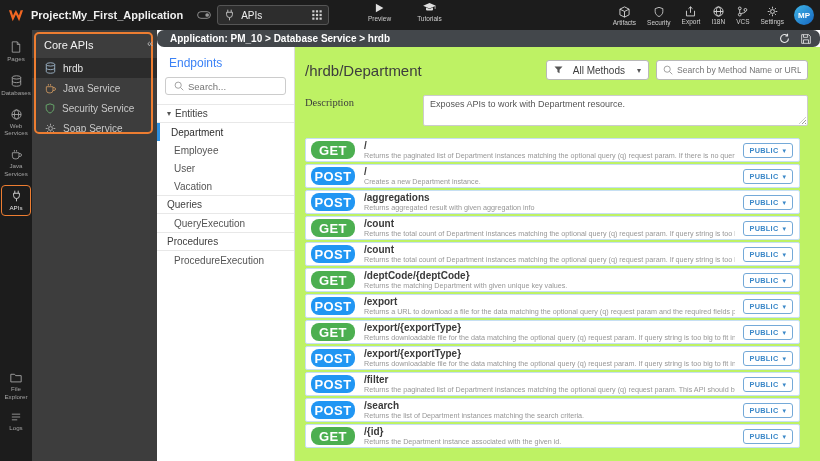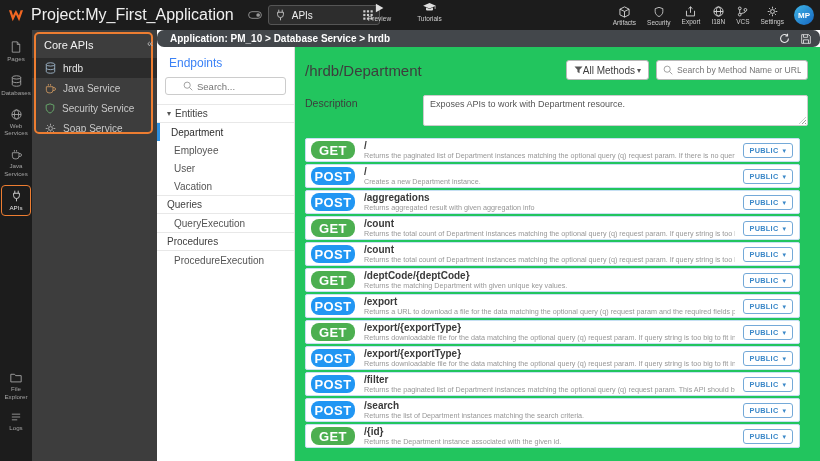--- a/index.html
+++ b/index.html
@@ -4,21 +4,21 @@
 <style>
   *{box-sizing:border-box;margin:0;padding:0;}
   html,body{width:820px;height:461px;}
   body{font-family:"Liberation Sans",sans-serif;position:relative;background:#fff;overflow:hidden;}
   .icon{display:inline-flex;align-items:center;justify-content:center;line-height:1;}
   .icon svg{display:block;}
 
   
   .topbar{position:absolute;top:0;left:0;width:820px;height:30px;background:#1c1c1c;display:flex;align-items:center;padding:0 8px;color:#e8e8e8;z-index:6;}
   .logo{width:16px;height:15px;margin-right:7px;}
-  .project{font-size:16px;color:#f0f0f0;white-space:nowrap;}
+  .project{font-size:11px;color:#f0f0f0;white-space:nowrap;font-weight:bold;}
   .ws-wrap{display:flex;align-items:center;margin-left:14px;gap:6px;color:#9a9a9a;}
   .ws-box{display:flex;align-items:center;gap:6px;width:112px;height:20px;background:#2d2d2d;border:1px solid #555;border-radius:3px;padding:0 6px;color:#cfcfcf;cursor:pointer;}
   .ws-label{font-size:10px;color:#eee;flex:1;}
   .topbar-center{position:absolute;left:368px;top:3px;display:flex;gap:26px;}
   .tb-action{display:flex;flex-direction:column;align-items:center;gap:2px;color:#e0e0e0;cursor:pointer;}
   .tb-label{font-size:6.5px;color:#cfcfcf;white-space:nowrap;}
   .topbar-right{position:absolute;right:6px;top:0;height:30px;display:flex;align-items:center;gap:10px;}
   .tb-actions{display:flex;gap:11px;padding-top:1px;}
   .tb-actions .tb-action{gap:1px;color:#d6d6d6;}
   .avatar{width:20px;height:20px;border-radius:50%;background:linear-gradient(135deg,#3fb6e8,#1565c0);color:#fff;font-size:8px;font-weight:bold;display:flex;align-items:center;justify-content:center;cursor:pointer;}
@@ -44,39 +44,39 @@
 
   
   .breadbar{position:absolute;left:157px;top:30px;width:663px;height:17px;background:#43474b;display:flex;align-items:center;padding:0 9px 0 13px;border-radius:7px;}
   .bb-text{font-size:10px;font-weight:bold;color:#fff;white-space:nowrap;}
   .bb-icons{margin-left:auto;display:flex;gap:11px;color:#e6e6e6;align-items:center;}
   .bb-icons .icon{cursor:pointer;}
 
   
   .endpoints{position:absolute;left:157px;top:47px;width:138px;height:414px;background:#fff;border-right:1px solid #ddd;}
   .ep-title{font-size:12px;color:#3b82f6;padding:9px 12px 7px 12px;}
-  .ep-search{margin:0 8px 9px 8px;height:18px;border:1px solid #ccc;border-radius:3px;display:flex;align-items:center;gap:4px;padding:0 17px;color:#999;}
+  .ep-search{margin:0 8px 9px 8px;height:18px;border:1px solid #ccc;border-radius:3px;display:flex;align-items:center;gap:4px;padding:0 8px;color:#999;}
   .ep-search input{border:none;outline:none;width:100%;font-size:9.5px;color:#555;font-family:inherit;background:transparent;}
   .ep-section-h{display:flex;align-items:center;gap:4px;height:19px;padding-left:10px;font-size:10px;color:#3f3f3f;border-top:1px solid #e8e8e8;border-bottom:1px solid #e8e8e8;cursor:pointer;background:#fff;}
   .ep-caret{font-size:8px;color:#555;}
   .ep-item{height:18px;display:flex;align-items:center;padding-left:14px;font-size:10px;color:#555;cursor:pointer;border-left:3px solid transparent;}
   .ep-item.selected{border-left-color:#2d8fe0;color:#2d2d2d;padding-left:11px;}
 
   
-  .main{position:absolute;left:295px;top:47px;width:525px;height:414px;background:#22c55e;}
+  .main{position:absolute;left:295px;top:47px;width:525px;height:414px;background:#bef264;}
   .main-header{display:flex;align-items:center;padding:13px 12px 0 10px;}
   .main-title{font-size:15px;color:#3d3d3d;}
   .mh-right{margin-left:auto;display:flex;gap:7px;}
-  .methods-dd{height:20px;border:1px solid #b9b9b9;border-radius:3px;display:flex;align-items:center;gap:0;padding:0 7px;font-size:10px;color:#3d3d3d;background:#fff;cursor:pointer;}
+  .methods-dd{height:20px;border:1px solid #b9b9b9;border-radius:3px;display:flex;align-items:center;gap:10px;padding:0 7px;font-size:10px;color:#3d3d3d;background:#fff;cursor:pointer;}
   .methods-dd .icon{color:#555;}
   .dd-caret{font-size:8px;color:#555;margin-left:2px;}
   .search-box{height:20px;width:152px;border:1px solid #b9b9b9;border-radius:3px;display:flex;align-items:center;gap:4px;padding:0 6px;color:#999;background:#fff;}
   .search-box input{border:none;outline:none;flex:1;font-size:8.6px;color:#555;font-family:inherit;background:transparent;min-width:0;}
   .desc-row{display:flex;margin:15px 12px 0 10px;}
-  .desc-label{width:118px;font-size:10.5px;color:#3d3d3d;padding-top:2px;flex-shrink:0;}
+  .desc-label{width:118px;font-size:10.5px;color:#3d3d3d;padding-top:2px;flex-shrink:0;font-family:Liberation Serif, serif;}
   .desc-wrap{flex:1;position:relative;}
   .desc-box{width:100%;height:31px;border:1px solid #ccc;border-radius:2px;font-size:9px;color:#555;padding:3px 6px;resize:none;font-family:inherit;outline:none;display:block;background:#fff;}
   .desc-wrap::after{content:'';position:absolute;right:2px;bottom:2px;width:7px;height:7px;background:repeating-linear-gradient(135deg,transparent 0 1.5px,#999 1.5px 2.5px);clip-path:polygon(100% 0,100% 100%,0 100%);pointer-events:none;}
 
   .api-list{margin:12px 20px 0 10px;}
   .api-row{height:24px;border:1px solid #c6dff3;border-radius:2px;margin-bottom:2px;display:flex;align-items:center;padding:0 6px 0 5px;background:#fff;cursor:pointer;}
   .method{width:44px;height:18px;border-radius:8px;color:#fff;font-size:13px;font-weight:bold;display:flex;align-items:center;justify-content:center;flex-shrink:0;letter-spacing:.4px;}
   .method.GET{background:#4caf50;}
   .method.POST{background:#2196f3;}
   .row-text{margin-left:9px;flex:1;min-width:0;display:flex;flex-direction:column;justify-content:center;gap:1px;}

